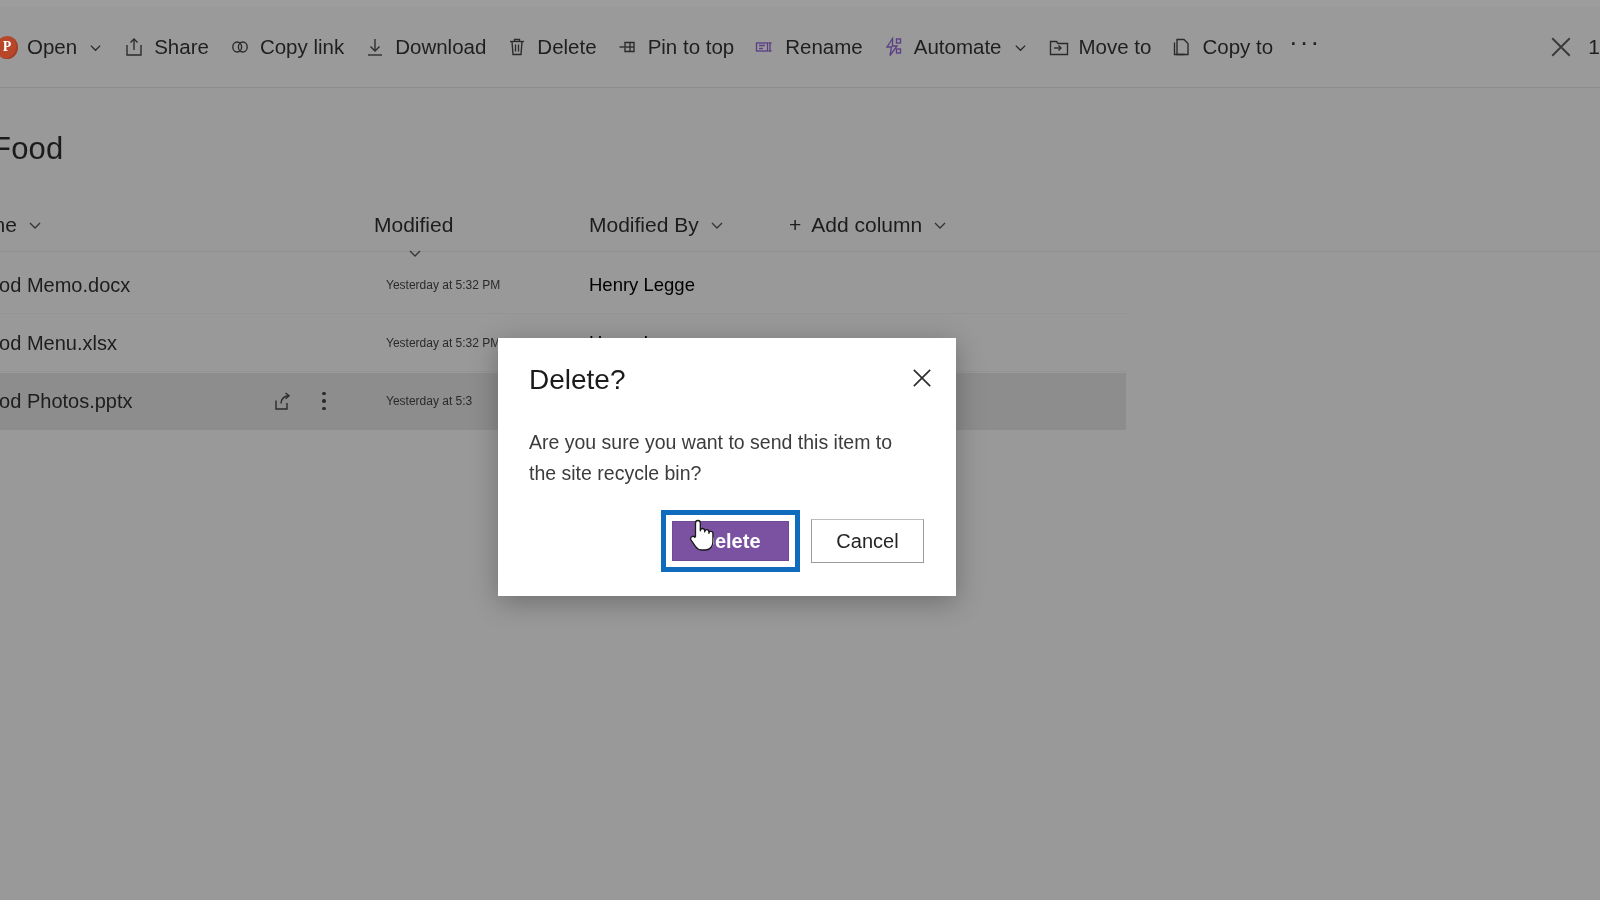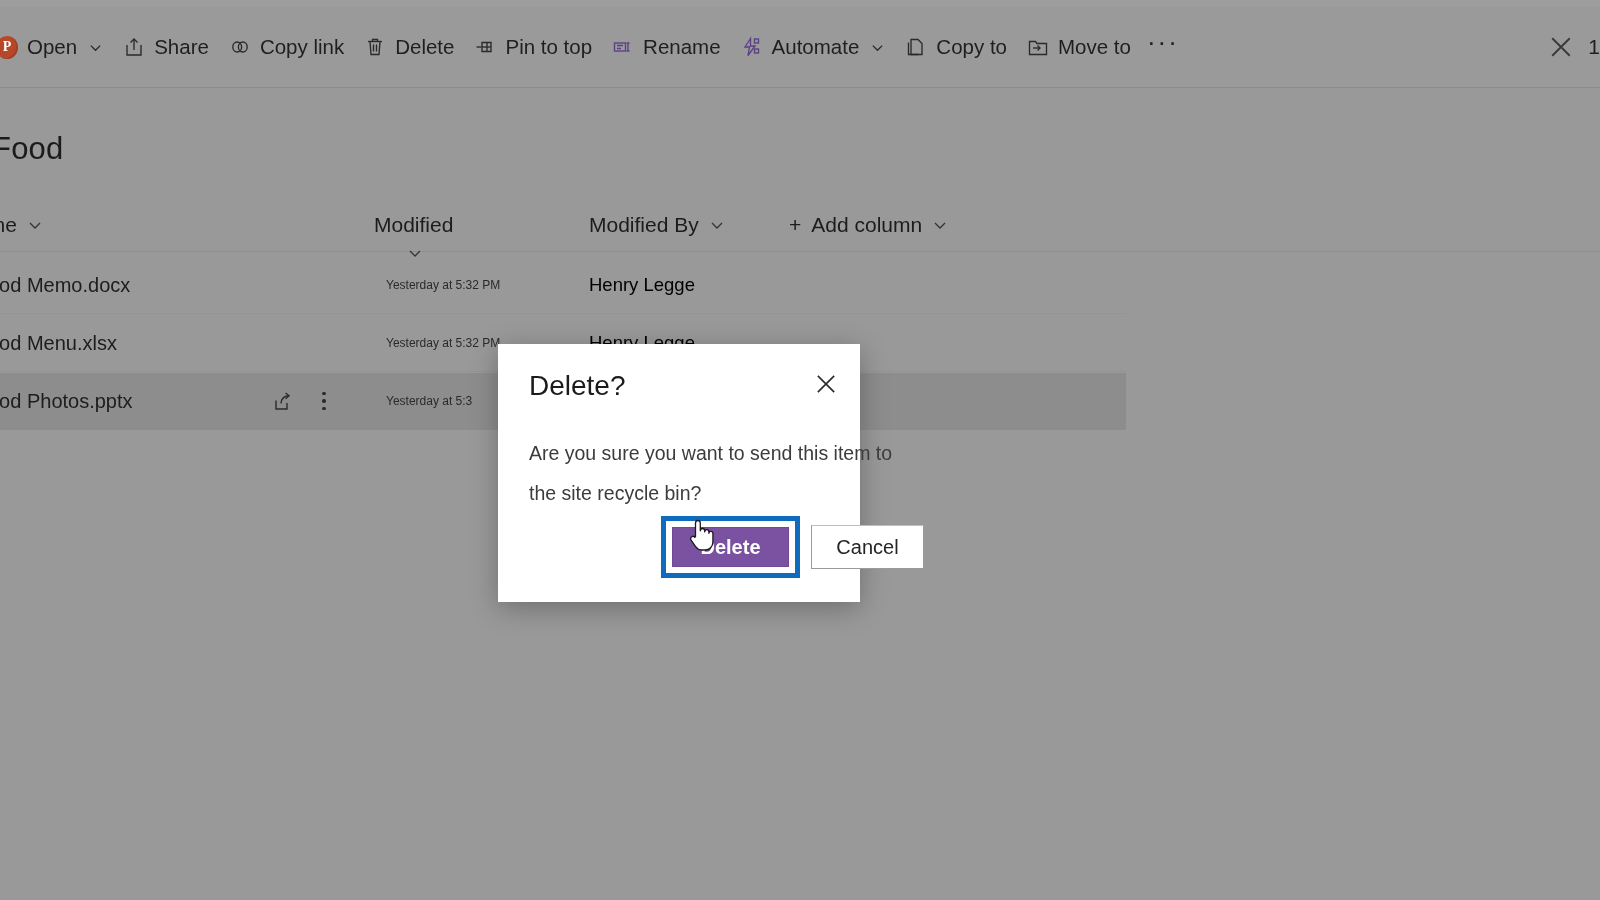--- a/index.html
+++ b/index.html
@@ -215,26 +215,25 @@
     width: 3.5px; height: 3.5px;
     border-radius: 50%;
     background: #2b2b2b;
   }
 
   
   .dialog {
     position: absolute;
     left: 498px;
     top: 338px;
-    width: 362px;
+    width: 458px;
     height: 258px;
     background: #ffffff;
     box-sizing: border-box;
     box-shadow: 0 6px 26px rgba(0,0,0,.28);
-    margin-top: 6px;
   }
   .dlg-title {
     position: absolute;
     left: 31px;
     top: 26px;
     font-size: 28px;
     color: #1b1b1b;
     font-weight: 400;
   }
   .dlg-close {
@@ -245,21 +244,21 @@
     height: 28px;
     color: #2c2c2c;
   }
   .dlg-close svg { display:block; }
   .dlg-body {
     position: absolute;
     left: 31px;
     top: 89px;
     width: 394px;
     font-size: 19.5px;
-    line-height: 40px;
+    line-height: 31px;
     color: #3c3c3c;
   }
   .dlg-actions {
     position: absolute;
     left: 0;
     top: 172px;
     width: 458px;
     display: flex;
     justify-content: flex-end;
     align-items: center;
@@ -355,20 +354,30 @@
       <div class="cmd-item">
         <span class="cmd-ico">
           <svg viewBox="0 0 22 22" fill="none" stroke="#2a2a2a" stroke-width="1.35">
             <ellipse cx="8.2" cy="11" rx="4.4" ry="5"></ellipse>
               <ellipse cx="13.8" cy="11" rx="4.4" ry="5"></ellipse>
           </svg>
         </span>
         <span class="label">Copy link</span>
       </div>
 
+      <div class="cmd-item">
+        <span class="cmd-ico">
+          <svg viewBox="0 0 22 22" fill="none" stroke="#2a2a2a" stroke-width="1.35">
+            <path d="M11 3v12"></path>
+              <path d="M6.5 10.5L11 15l4.5-4.5"></path>
+              <path d="M4 19h14"></path>
+          </svg>
+        </span>
+        <span class="label">Download</span>
+      </div>
 
       <div class="cmd-item">
         <span class="cmd-ico">
           <svg viewBox="0 0 22 22" fill="none" stroke="#2a2a2a" stroke-width="1.35">
             <path d="M4 5.5h14"></path>
               <path d="M8.5 5.5V3.5h5v2"></path>
               <path d="M6 5.5l1 13h8l1-13"></path>
             <path d="M9.5 8.5v7M12.5 8.5v7"></path>
           </svg>
         </span>
@@ -409,36 +418,36 @@
         </span>
         <span class="label">Automate</span>
         <svg class="chev" viewBox="0 0 16 16" fill="none" stroke="#2a2a2a" stroke-width="1.4">
             <path d="M3 6l5 5 5-5"></path>
           </svg>
       </div>
 
       <div class="cmd-item">
         <span class="cmd-ico">
           <svg viewBox="0 0 22 22" fill="none" stroke="#2a2a2a" stroke-width="1.35">
-            <path d="M6 3.5h7l4 4v11H6z"></path>
-              <path d="M3.5 6.5v12h10"></path>
-          </svg>
-        </span>
-        <span class="label">Copy to</span>
-      </div>
-
-      <div class="cmd-item">
-        <span class="cmd-ico">
-          <svg viewBox="0 0 22 22" fill="none" stroke="#2a2a2a" stroke-width="1.35">
             <path d="M2.5 5.5h6l1.5 2h9.5v11H2.5z"></path>
               <path d="M6 12h7"></path>
               <path d="M10.5 9.5L13 12l-2.5 2.5"></path>
           </svg>
         </span>
         <span class="label">Move to</span>
+      </div>
+
+      <div class="cmd-item">
+        <span class="cmd-ico">
+          <svg viewBox="0 0 22 22" fill="none" stroke="#2a2a2a" stroke-width="1.35">
+            <path d="M6 3.5h7l4 4v11H6z"></path>
+              <path d="M3.5 6.5v12h10"></path>
+          </svg>
+        </span>
+        <span class="label">Copy to</span>
       </div>
 
       <div class="ellipsis-btn">···</div>
     </div>
 
     <div class="cmd-right">
       <svg class="sel-x" viewBox="0 0 24 24" fill="none" stroke="#3a3a3a" stroke-width="1.5">
         <path d="M5 5l14 14M19 5L5 19"></path>
       </svg>
       <span class="sel-text">1 se</span>

